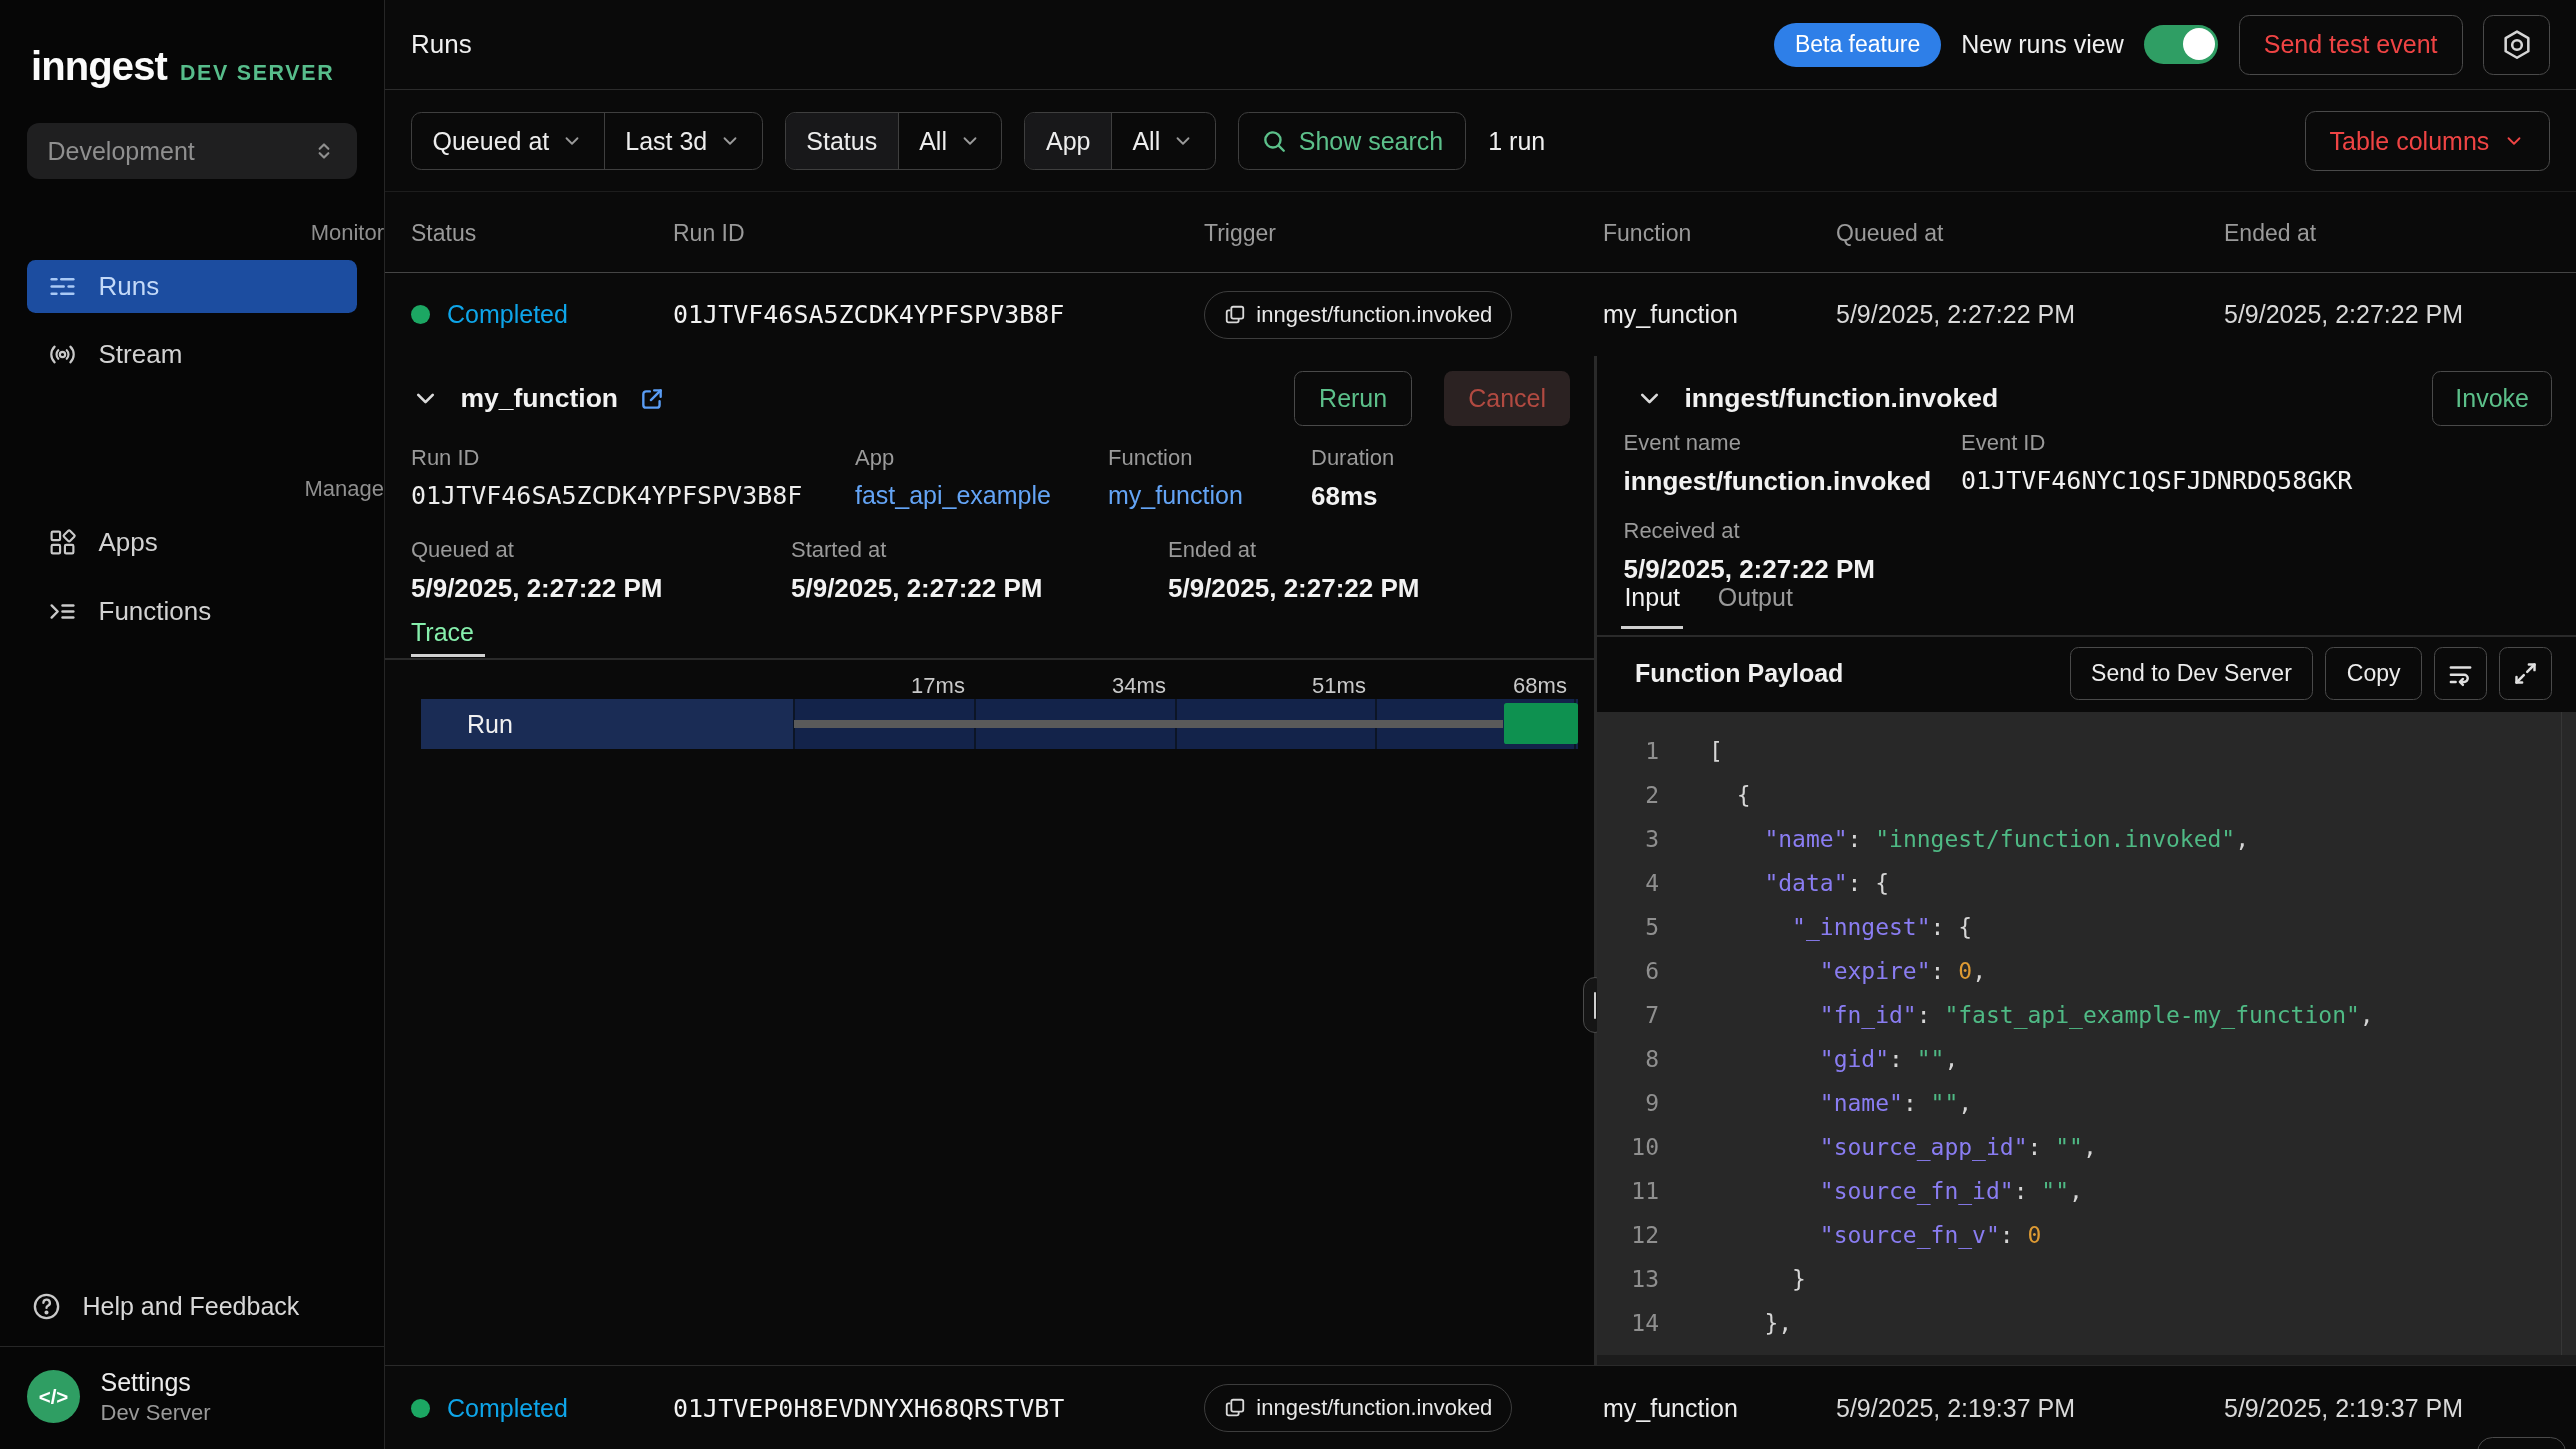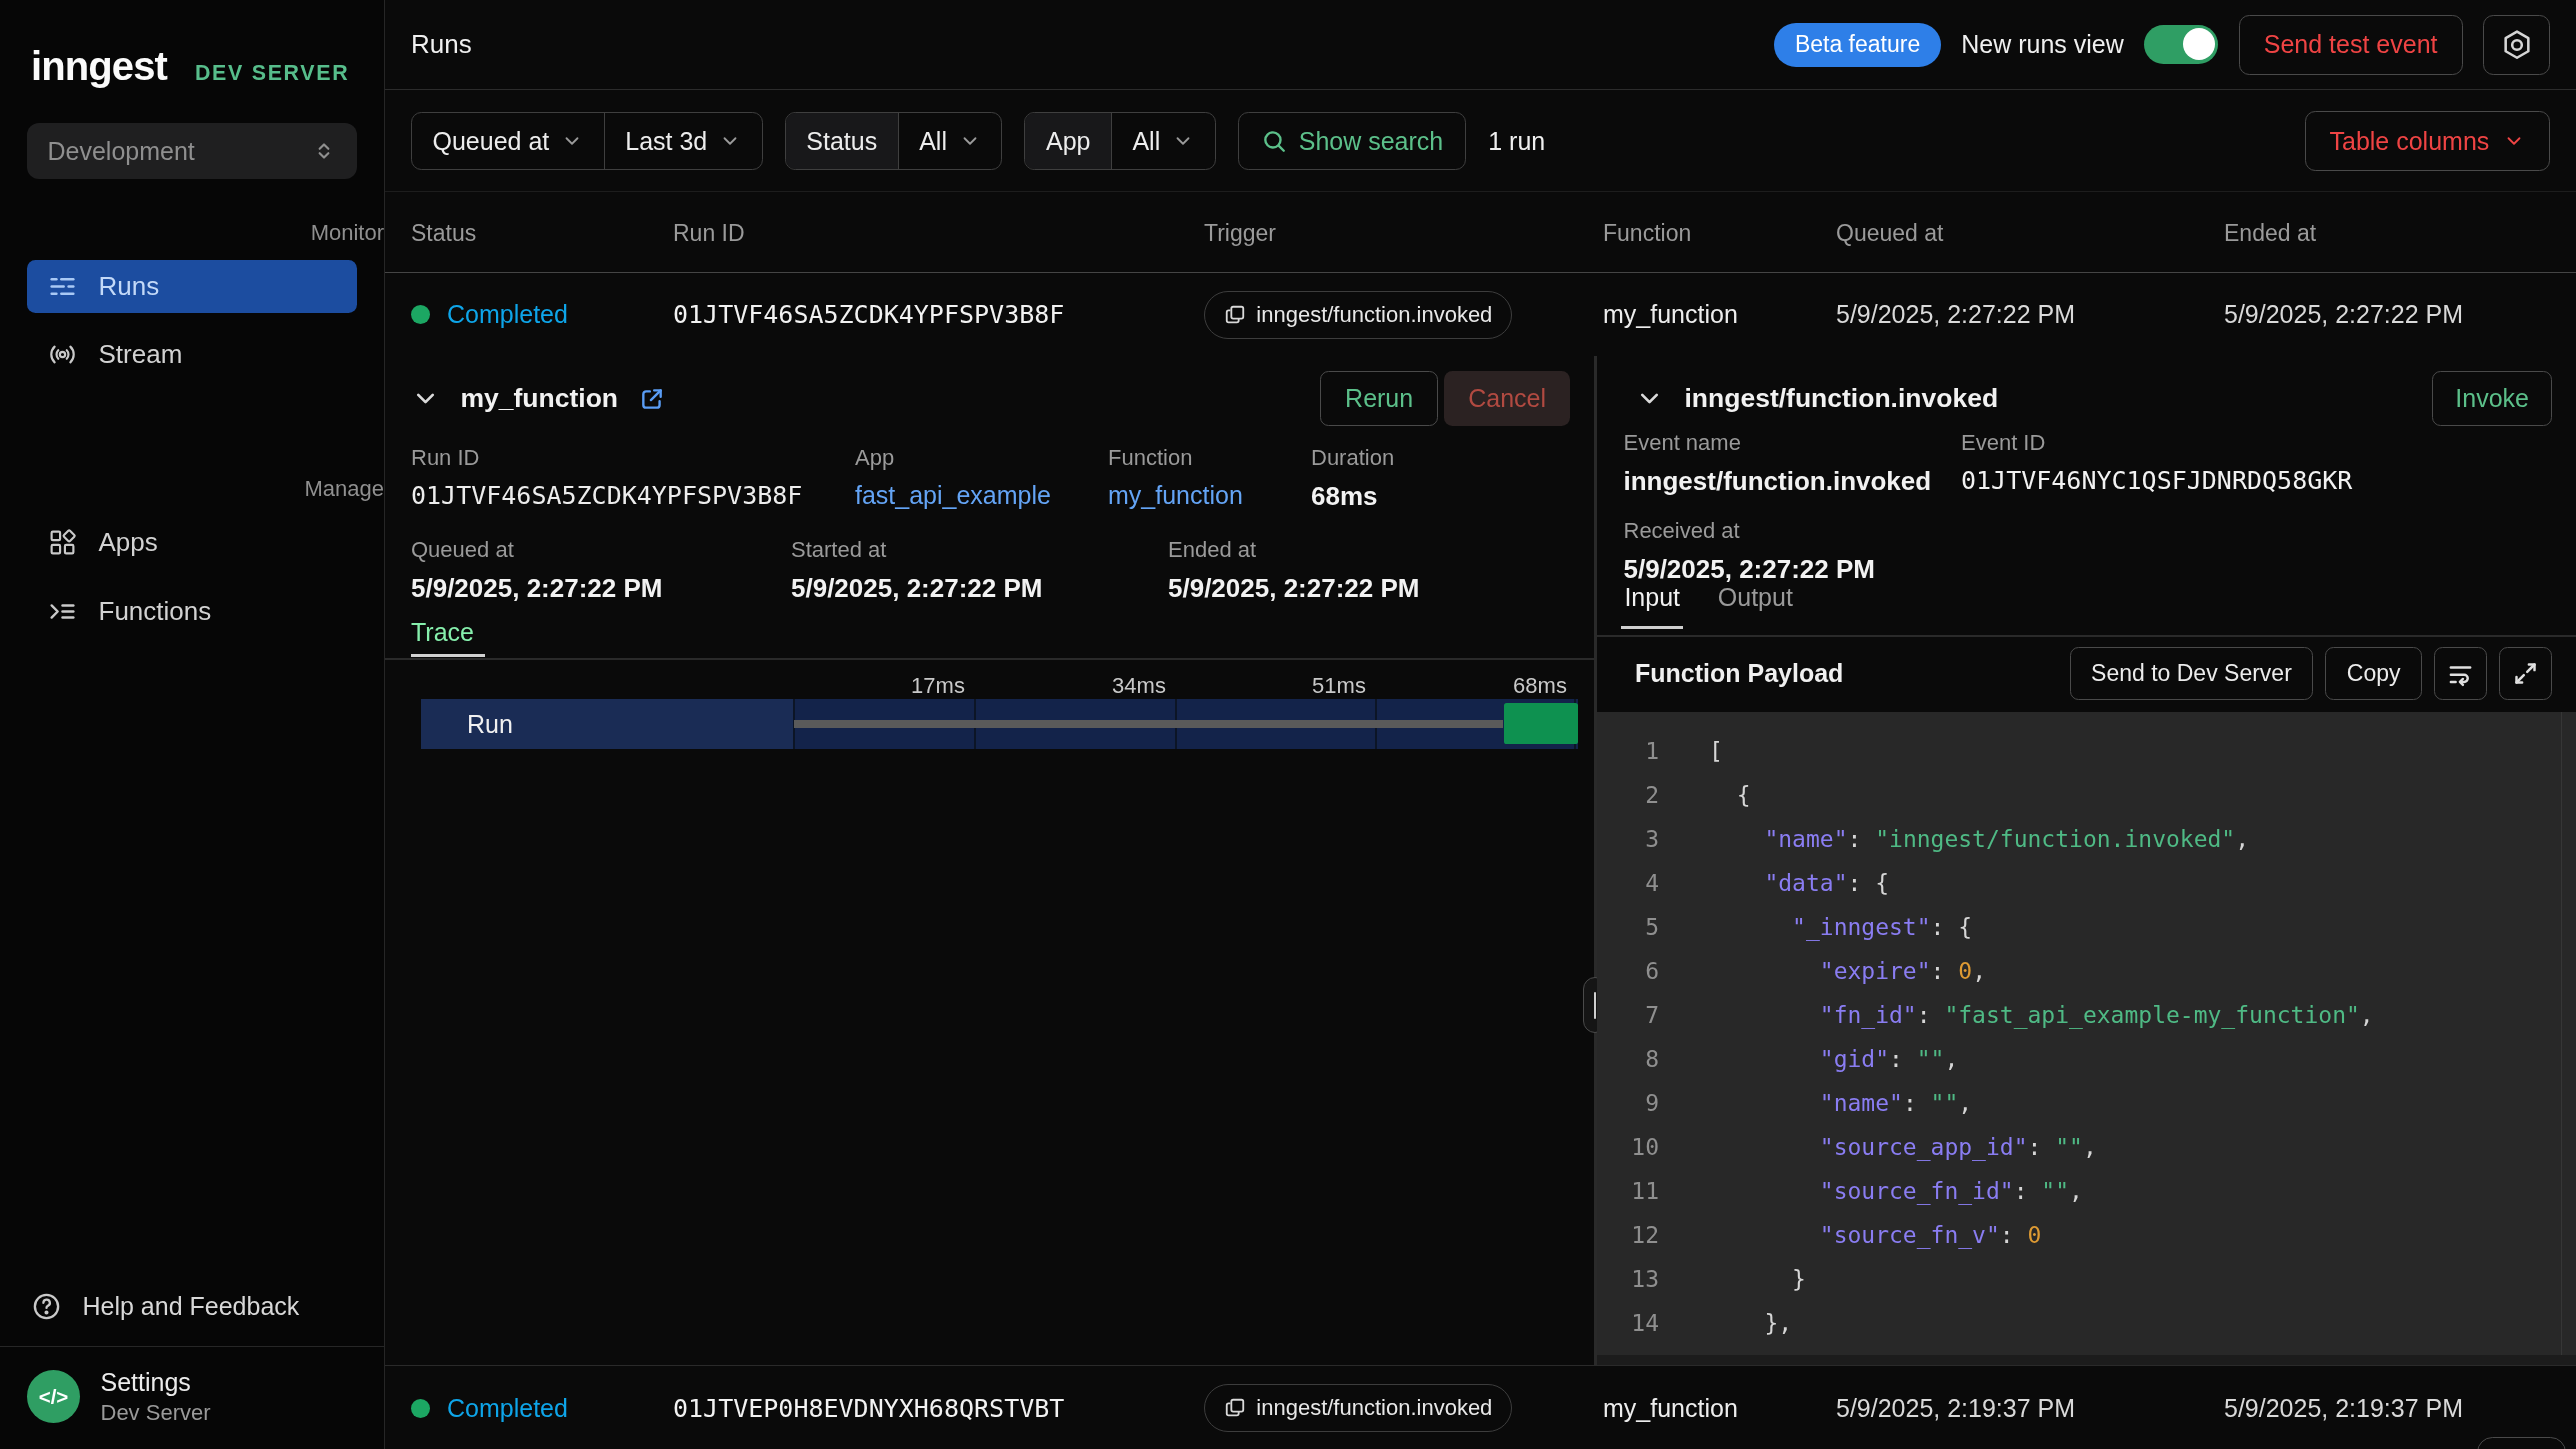--- a/index.html
+++ b/index.html
@@ -3,21 +3,21 @@
 <meta charset="utf-8">
 <style>
   * { margin:0; padding:0; box-sizing:border-box; }
   html,body { width:2576px; height:1450px; overflow:hidden; background:#0a0a0a;
     font-family:"Liberation Sans", sans-serif; color:#ededed; }
   .mono { font-family:"DejaVu Sans Mono", monospace; }
 
   
   .sidebar { position:absolute; left:0; top:0; width:385px; height:1450px;
     background:#060606; border-right:1.7px solid #262626; }
-  .logo-row { padding:44px 31px 0; display:flex; align-items:baseline; gap:28px; }
+  .logo-row { padding:44px 31px 0; display:flex; align-items:baseline; gap:13px; }
   .logo { font-size:40px; font-weight:800; letter-spacing:-0.9px; color:#fafafa; }
   .logo-badge { font-size:21.4px; font-weight:600; letter-spacing:1.7px; color:#57bd8b; }
   .env-select { margin:34px 27px 0; width:330px; height:56px; background:#1f1f20;
     border:none; border-radius:12px; display:flex; align-items:center; padding:0 20.5px;
     color:#8f8f8f; font-size:25px; cursor:pointer; }
   .env-select .spacer { flex:1; }
   .nav-label { margin:41px 0 13.7px 48px; font-size:22px; color:#8f8f8f;text-align:right; }
   .nav-item { margin:0 27px 15.4px; height:53px; border-radius:8.5px; display:flex;
     align-items:center; gap:22px; padding-left:20.5px; font-size:26px; color:#d2d2d2; cursor:pointer; }
   .nav-item svg { color:#c9c9c9; flex:none; }
@@ -88,21 +88,21 @@
   .pane-divider { position:absolute; left:1209px; top:0; bottom:0; width:3.4px; background:#2a2a2a; }
   .resizer { position:absolute; left:-11px; top:621px; width:24px; height:56px; background:#151515;
     border:1.7px solid #4a4a4a; border-radius:12px; display:flex; align-items:center; justify-content:center; cursor:col-resize; }
   .resizer::after { content:''; width:2.6px; height:27px; background:#cfcfcf; border-radius:1.7px; }
   .pane-right { position:absolute; left:1212px; top:0; right:0; height:100%; }
 
   .dl-header { position:absolute; left:26px; right:24px; top:13.7px; height:58px; display:flex; align-items:center; gap:20.5px; }
   .chev-btn { background:none; border:none; color:#dadada; cursor:pointer; display:flex; padding:0; }
   .dl-title { font-size:26.5px; font-weight:600; color:#f2f2f2; }
   .ext-link { display:flex; color:#5a9df5; cursor:pointer; }
-  .hdr-actions { margin-left:auto; display:flex; gap:6px; }
+  .hdr-actions { margin-left:auto; display:flex; gap:32px; }
   .btn-rerun { height:55px; border:1.7px solid #4a4a4a; border-radius:8.5px; background:transparent;
     color:#5cc08a; font-size:25px; padding:0 24px; cursor:pointer; font-family:inherit; }
   .btn-cancel { height:55px; border:none; border-radius:8.5px; background:#2b2222;
     color:#b14a41; font-size:25px; padding:0 24px; cursor:not-allowed; font-family:inherit; }
 
   .fg { position:absolute; }
   .fg .lbl { font-size:22px; color:#9a9a9a; margin-bottom:10.3px; }
   .fg .val { font-size:25px; color:#ededed; }
   .fg .val.strong { font-size:26px; font-weight:600; color:#f2f2f2; }
   .fg .val.link { color:#64a4f5; cursor:pointer; }

